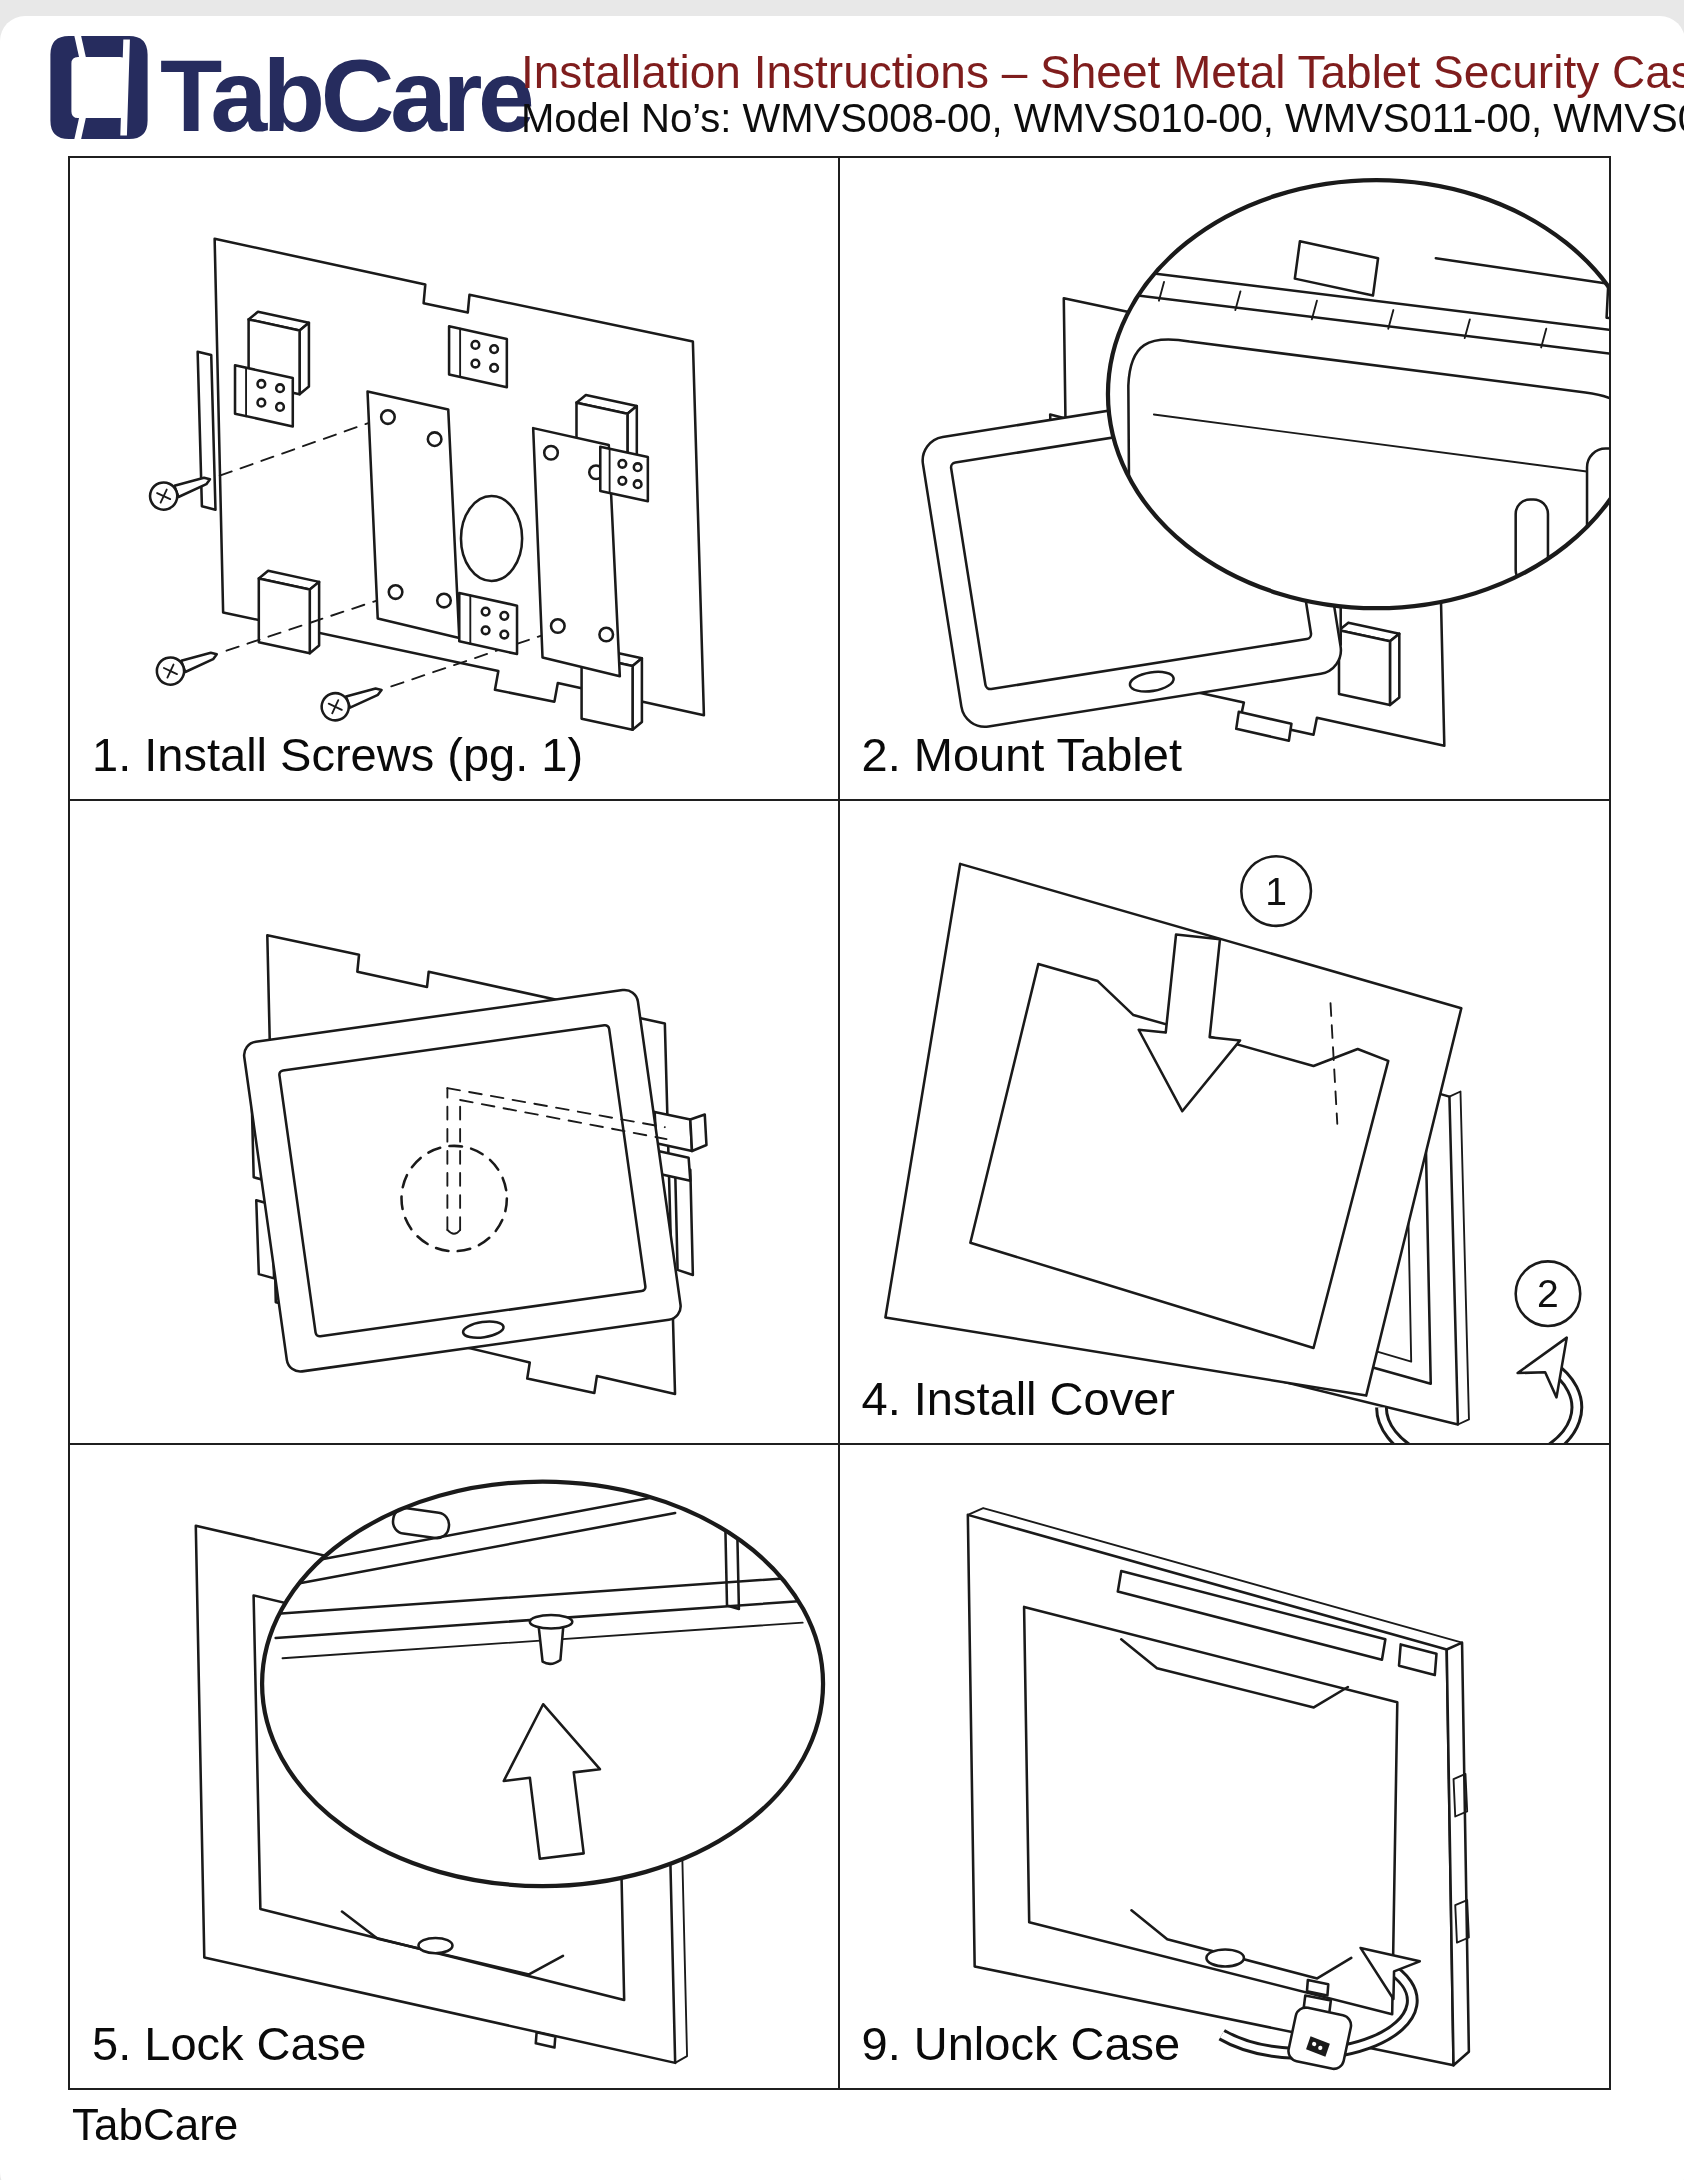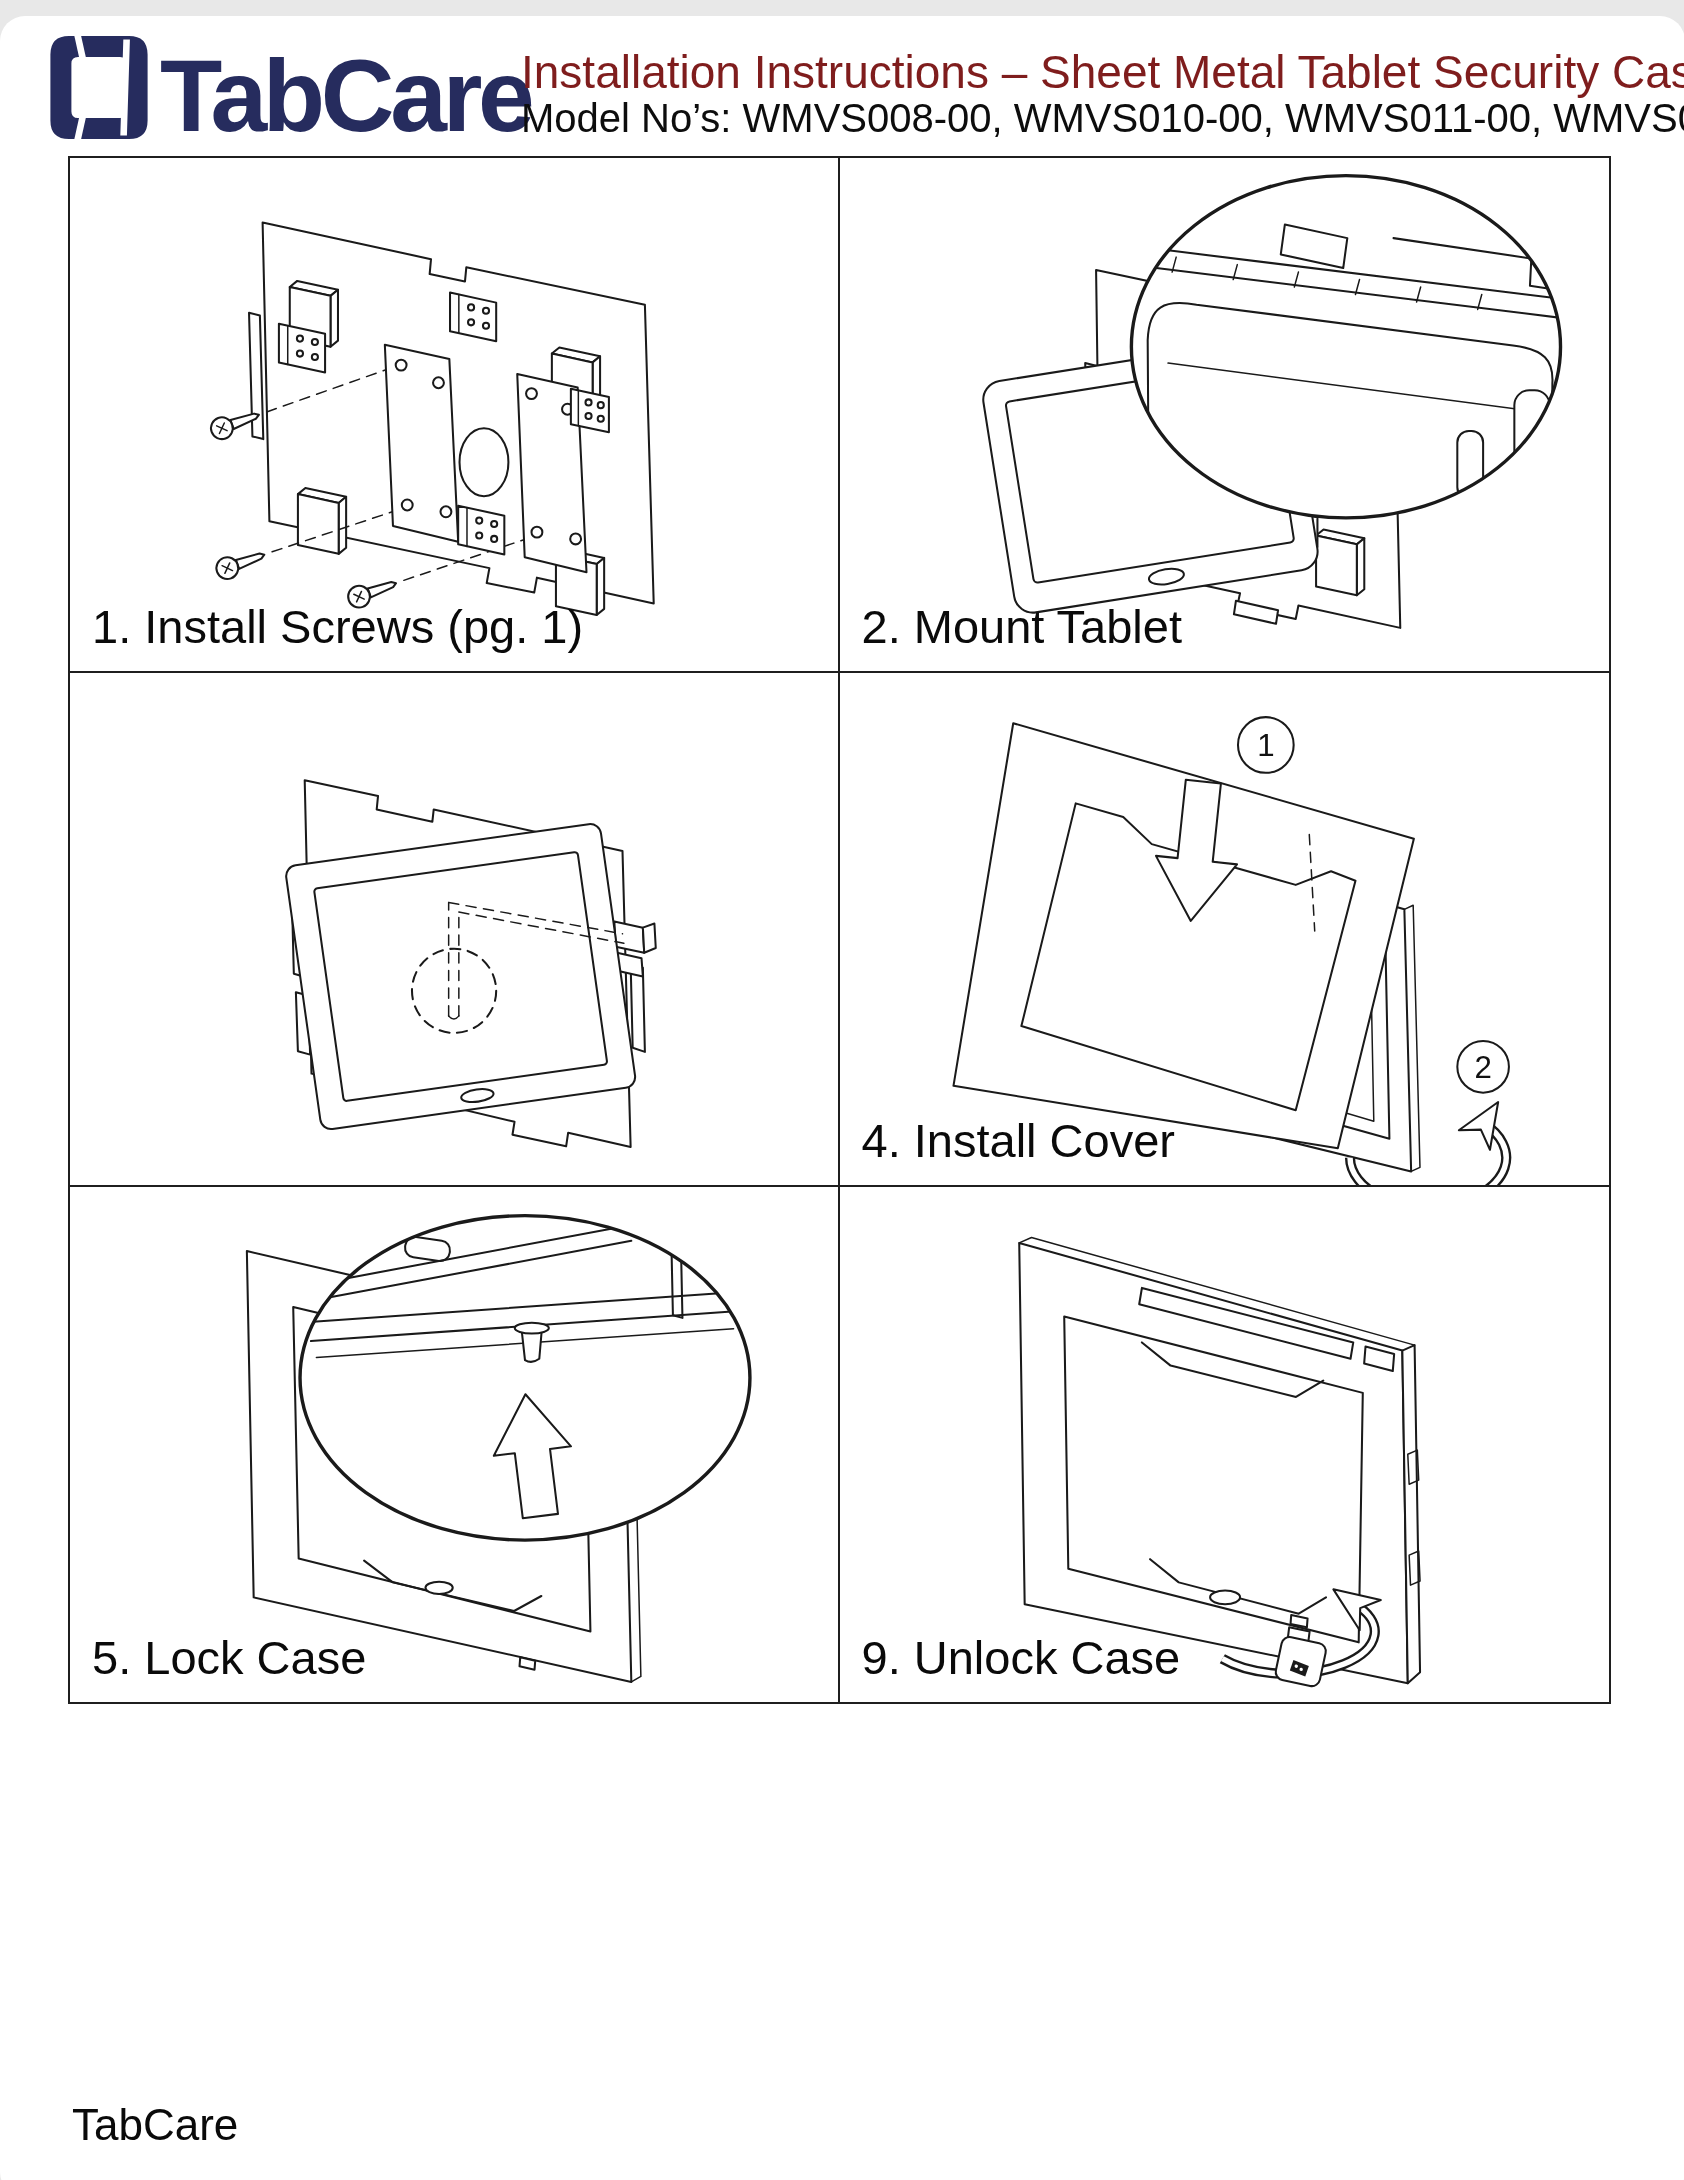--- a/index.html
+++ b/index.html
@@ -11,21 +11,21 @@
   #logo-icon{position:absolute;left:48px;top:17px;width:102px;height:109px;}
   #logo-text{
     position:absolute;left:160px;top:29px;font-size:102px;font-weight:bold;
     letter-spacing:-4.3px;color:#262c5e;line-height:1;
   }
   #title-block{position:absolute;left:521px;top:34px;}
   #doc-title{font-size:46px;line-height:44px;color:#7f1d1d;white-space:nowrap;}
   #doc-subtitle{font-size:40px;line-height:39px;margin-top:5.1px;color:#0d0d0d;white-space:nowrap;}
   
   #steps-grid{
-    position:absolute;left:68px;top:140px;width:1543px;height:1548px;
+    position:absolute;left:68px;top:140px;width:1543px;height:1934px;
     display:grid;grid-template-columns:1fr 1fr;grid-template-rows:1fr 1fr 1fr;
     border:2.6px solid #1f1f1f;box-sizing:border-box;background:#86efac;
   }
   .cell{position:relative;box-sizing:border-box;overflow:hidden;background:#fff;}
   .cell.colL{border-right:2.6px solid #1f1f1f;}
   .cell.rowA,.cell.rowB{border-bottom:2.6px solid #1f1f1f;}
   .cell svg{position:absolute;left:0;top:0;width:100%;height:100%;}
   .caption{
     position:absolute;left:22px;bottom:17px;font-size:47px;color:#0a0a0a;
     letter-spacing:0px;white-space:nowrap;

